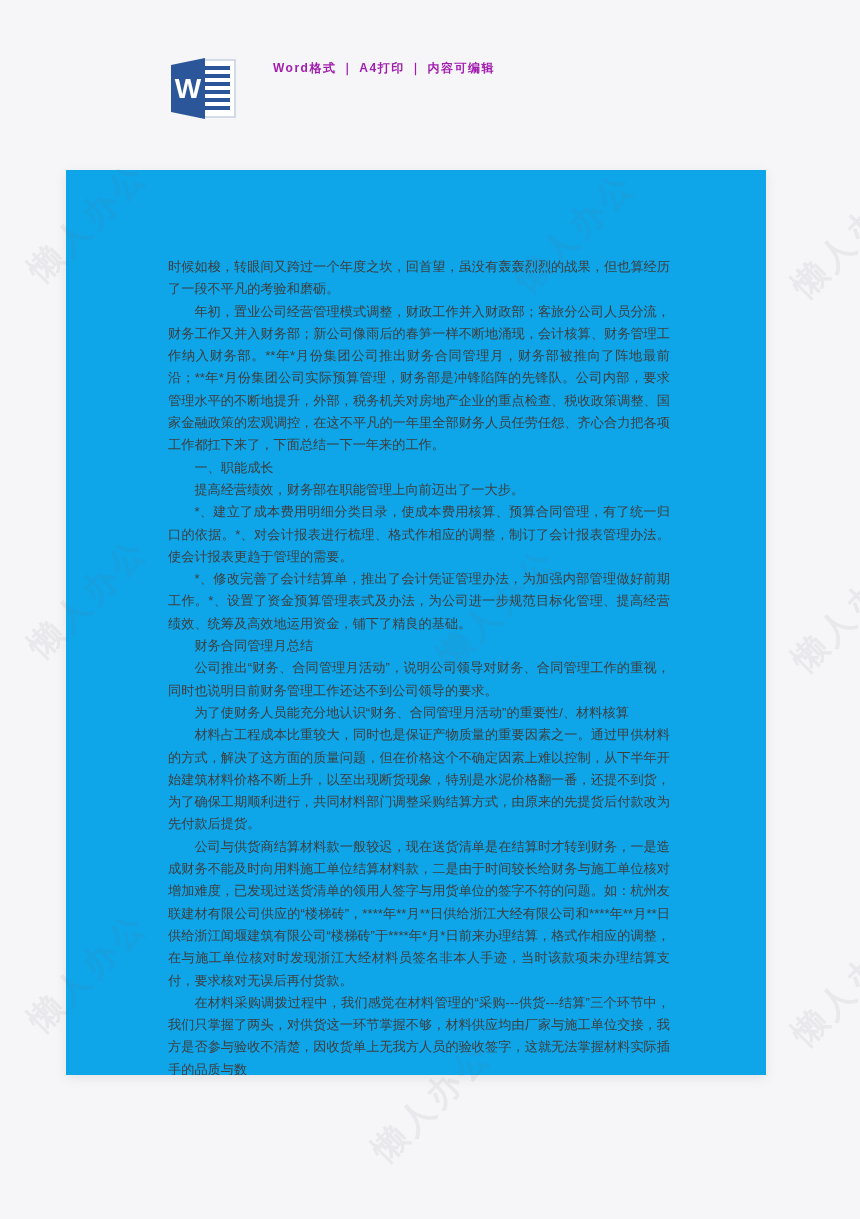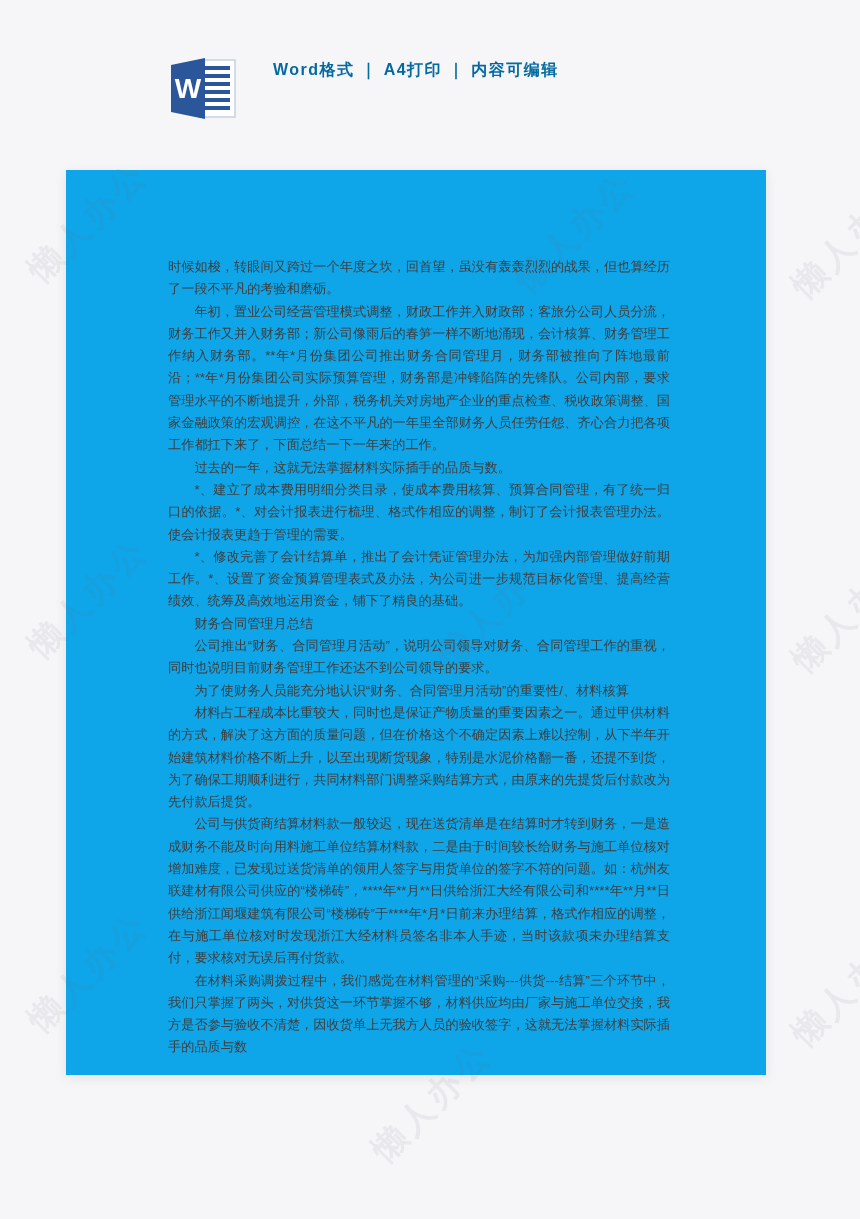--- a/index.html
+++ b/index.html
@@ -36,24 +36,24 @@
   .doc-title {
     margin: 0;
     font-size: 31px;
     line-height: 1.15;
     font-weight: bold;
     letter-spacing: 2px;
     color: #2468c9;
   }
   .doc-subtitle {
     margin-top: 10px;
-    font-size: 16px;
+    font-size: 12px;
     font-weight: bold;
     letter-spacing: 1.5px;
-    color: #0369a1;
+    color: #a21caf;
   }
   
   .doc-page {
     position: absolute;
     left: 66px; top: 170px;
     width: 700px; height: 905px;
     background: #0ea5e9;
     box-shadow: 0 3px 12px rgba(0, 0, 0, 0.08);
     z-index: 1;
     overflow: hidden;
@@ -105,21 +105,22 @@
   </div>
   <div class="header-text">
     <div class="doc-subtitle">Word格式 ｜ A4打印 ｜ 内容可编辑</div>
   </div>
 </div>
 
 <div class="doc-page">
   <div class="doc-body">
       <p class="para">时候如梭，转眼间又跨过一个年度之坎，回首望，虽没有轰轰烈烈的战果，但也算经历了一段不平凡的考验和磨砺。</p>
       <p class="para indent">年初，置业公司经营管理模式调整，财政工作并入财政部；客旅分公司人员分流，财务工作又并入财务部；新公司像雨后的春笋一样不断地涌现，会计核算、财务管理工作纳入财务部。**年*月份集团公司推出财务合同管理月，财务部被推向了阵地最前沿；**年*月份集团公司实际预算管理，财务部是冲锋陷阵的先锋队。公司内部，要求管理水平的不断地提升，外部，税务机关对房地产企业的重点检查、税收政策调整、国家金融政策的宏观调控，在这不平凡的一年里全部财务人员任劳任怨、齐心合力把各项工作都扛下来了，下面总结一下一年来的工作。</p>
-      <p class="para indent">过去的一年，这就无法掌握材料实际插手的品质与数。</p>
+      <p class="para indent">一、职能成长</p>
+      <p class="para indent">提高经营绩效，财务部在职能管理上向前迈出了一大步。</p>
       <p class="para indent">*、建立了成本费用明细分类目录，使成本费用核算、预算合同管理，有了统一归口的依据。*、对会计报表进行梳理、格式作相应的调整，制订了会计报表管理办法。使会计报表更趋于管理的需要。</p>
       <p class="para indent">*、修改完善了会计结算单，推出了会计凭证管理办法，为加强内部管理做好前期工作。*、设置了资金预算管理表式及办法，为公司进一步规范目标化管理、提高经营绩效、统筹及高效地运用资金，铺下了精良的基础。</p>
       <p class="para indent">财务合同管理月总结</p>
       <p class="para indent">公司推出“财务、合同管理月活动”，说明公司领导对财务、合同管理工作的重视，同时也说明目前财务管理工作还达不到公司领导的要求。</p>
       <p class="para indent">为了使财务人员能充分地认识“财务、合同管理月活动”的重要性/、材料核算</p>
       <p class="para indent">材料占工程成本比重较大，同时也是保证产物质量的重要因素之一。通过甲供材料的方式，解决了这方面的质量问题，但在价格这个不确定因素上难以控制，从下半年开始建筑材料价格不断上升，以至出现断货现象，特别是水泥价格翻一番，还提不到货，为了确保工期顺利进行，共同材料部门调整采购结算方式，由原来的先提货后付款改为先付款后提货。</p>
       <p class="para indent">公司与供货商结算材料款一般较迟，现在送货清单是在结算时才转到财务，一是造成财务不能及时向用料施工单位结算材料款，二是由于时间较长给财务与施工单位核对增加难度，已发现过送货清单的领用人签字与用货单位的签字不符的问题。如：杭州友联建材有限公司供应的“楼梯砖”，****年**月**日供给浙江大经有限公司和****年**月**日供给浙江闻堰建筑有限公司“楼梯砖”于****年*月*日前来办理结算，格式作相应的调整，在与施工单位核对时发现浙江大经材料员签名非本人手迹，当时该款项未办理结算支付，要求核对无误后再付货款。</p>
       <p class="para indent">在材料采购调拨过程中，我们感觉在材料管理的“采购---供货---结算”三个环节中，我们只掌握了两头，对供货这一环节掌握不够，材料供应均由厂家与施工单位交接，我方是否参与验收不清楚，因收货单上无我方人员的验收签字，这就无法掌握材料实际插手的品质与数</p>
     </div>
 </div>

